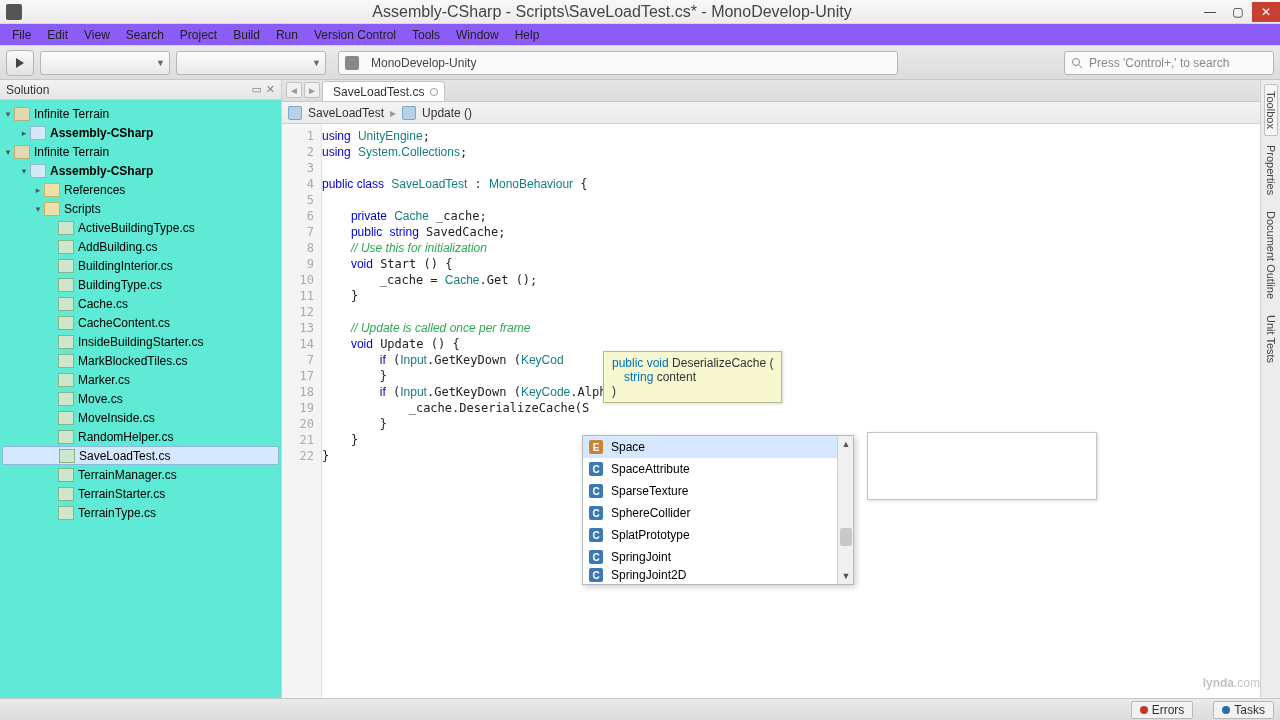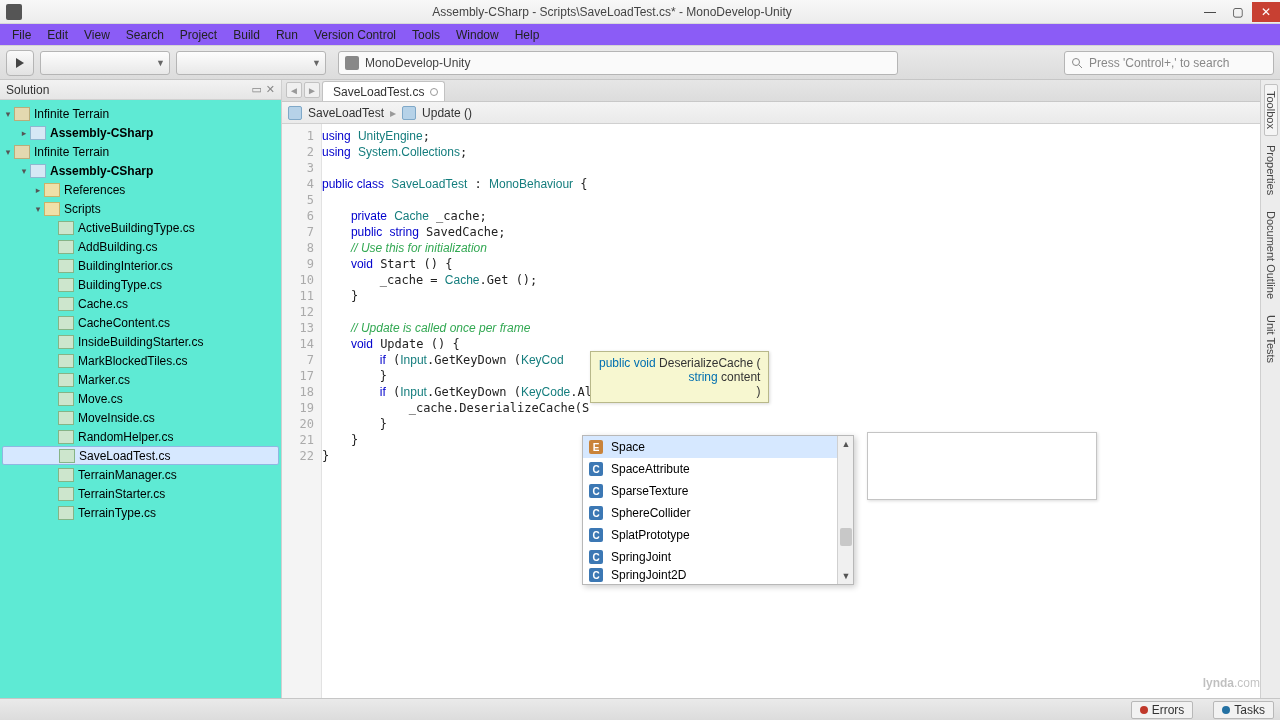--- a/index.html
+++ b/index.html
@@ -1,37 +1,37 @@
 <!DOCTYPE html>
 <html><head>
 <meta charset="utf-8">
 <style>
 * { margin:0; padding:0; box-sizing:border-box; font-family:"Segoe UI",Tahoma,sans-serif; font-size:12px; }
 body { background:#fff; overflow:hidden; position:relative; width:1280px; height:720px; }
 
 
 .titlebar { height:24px; background:linear-gradient(#f8f8f8,#ececec); display:flex; align-items:center; border-bottom:1px solid #d8d8d8; }
 .titlebar .appicon { width:16px; height:16px; margin:0 6px; background:#555; border-radius:2px; }
-.titlebar .title { flex:1; text-align:center; color:#444; font-size:12px; }
+.titlebar .title { flex:1; text-align:center; color:#444; font-size:16px; }
 .titlebar .winbtns { display:flex; }
 .titlebar .winbtn { width:28px; height:20px; display:flex; align-items:center; justify-content:center; color:#333; }
 .titlebar .winbtn.close { background:#c84032; color:#fff; }
 
 
 .menubar { height:22px; background:#8b5cf6; border-bottom:1px solid #d4d4d4; display:flex; align-items:center; padding:0 4px; }
 .menubar .item { padding:0 8px; color:#222; line-height:22px; }
 
 
 .toolbar { height:34px; background:linear-gradient(#eaeaea,#dcdcdc); border-bottom:1px solid #c6c6c6; display:flex; align-items:center; padding:0 6px; gap:6px; }
 .toolbar .run { width:28px; height:26px; border:1px solid #b5b5b5; border-radius:4px; background:linear-gradient(#fafafa,#e2e2e2); display:flex; align-items:center; justify-content:center; }
 .toolbar .run svg { width:10px; height:10px; }
 .toolbar .combo { height:24px; border:1px solid #b5b5b5; border-radius:3px; background:linear-gradient(#fdfdfd,#e8e8e8); display:flex; align-items:center; justify-content:flex-end; padding-right:4px; }
 .toolbar .combo.c1 { width:130px; }
 .toolbar .combo.c2 { width:150px; }
-.toolbar .plat { flex:0 0 560px; height:24px; border:1px solid #b5b5b5; border-radius:3px; background:#fafafa; display:flex; align-items:center; padding:0 6px; color:#444; gap:6px; margin-left:6px; }
+.toolbar .plat { flex:0 0 560px; height:24px; border:1px solid #b5b5b5; border-radius:3px; background:#fafafa; display:flex; align-items:center; padding:0 6px; color:#444; gap:12px; margin-left:6px; }
 .toolbar .plat .picon { width:14px; height:14px; background:#888; border-radius:2px; }
 .toolbar .spacer { flex:1; }
 .toolbar .search { width:210px; height:24px; border:1px solid #b5b5b5; border-radius:3px; background:#fafafa; display:flex; align-items:center; padding:0 6px; color:#888; gap:6px; }
 .toolbar .search svg{width:12px;height:12px;}
 
 
 .mainrow { display:flex; height:calc(720px - 24px - 22px - 34px - 22px); }
 .solpanel { width:282px; background:#5eead4; border-right:1px solid #cfcfcf; display:flex; flex-direction:column; }
 .solhead { height:20px; background:linear-gradient(#f2f2f2,#e6e6e6); border-bottom:1px solid #d0d0d0; display:flex; align-items:center; padding:0 6px; color:#333; }
 .solhead .sp{flex:1;}
@@ -318,21 +318,21 @@
             <div class="line"><span class="ln">14</span><span class="code">    <span class="kw">void</span> Update () {</span></div>
             <div class="line"><span class="ln">7</span><span class="code">        <span class="kw">if</span> (<span class="ty">Input</span>.GetKeyDown (<span class="ty">KeyCod</span></span></div>
             <div class="line"><span class="ln">17</span><span class="code">        }</span></div>
             <div class="line"><span class="ln">18</span><span class="code">        <span class="kw">if</span> (<span class="ty">Input</span>.GetKeyDown (<span class="ty">KeyCode</span>.Alpha2)) {</span></div>
             <div class="line"><span class="ln">19</span><span class="code">            _cache.DeserializeCache(S</span></div>
             <div class="line"><span class="ln">20</span><span class="code">        }</span></div>
             <div class="line"><span class="ln">21</span><span class="code">    }</span></div>
             <div class="line"><span class="ln">22</span><span class="code">}</span></div>
           </div>
 
-        <div class="sigtip" style="left:308px;top:227px;text-align:right;">
+        <div class="sigtip" style="left:321px;top:227px;">
           <div><span class="kw">public void</span><span> DeserializeCache (</span></div>
           <div style="padding-left:12px;"><span class="kw">string</span><span> content</span></div>
           <div>)</div>
         </div>
 
         <div class="ac" style="left:300px;top:311px;height:150px;">
           <div class="list" id="aclist">
               <div class="row sel">
                 <span class="ico e">E</span>
                 <span>Space</span>

